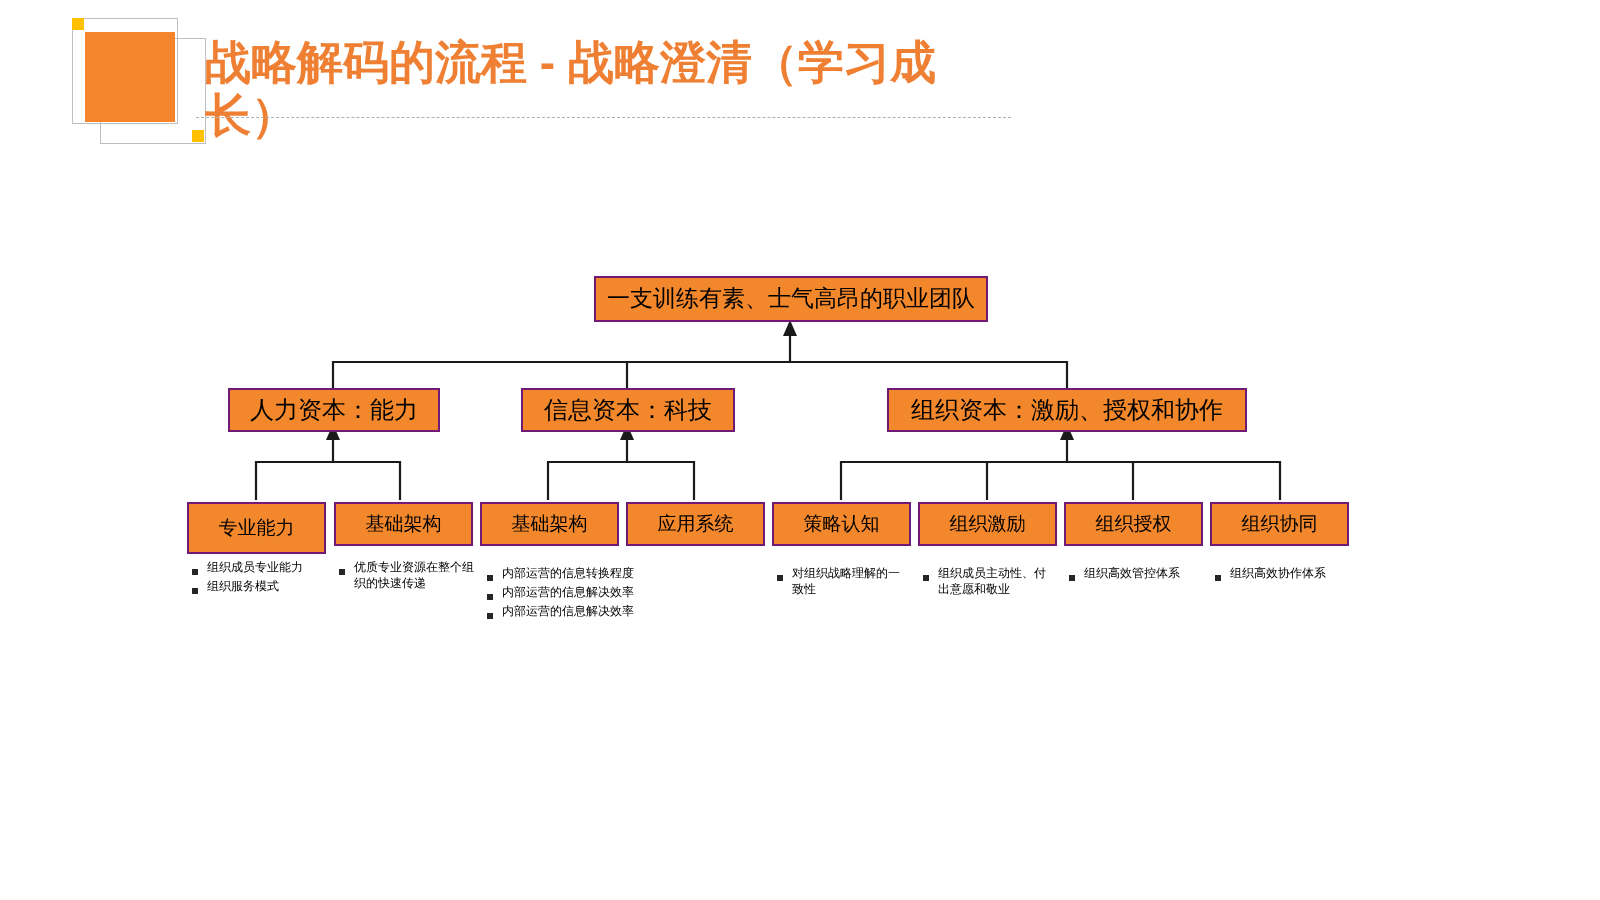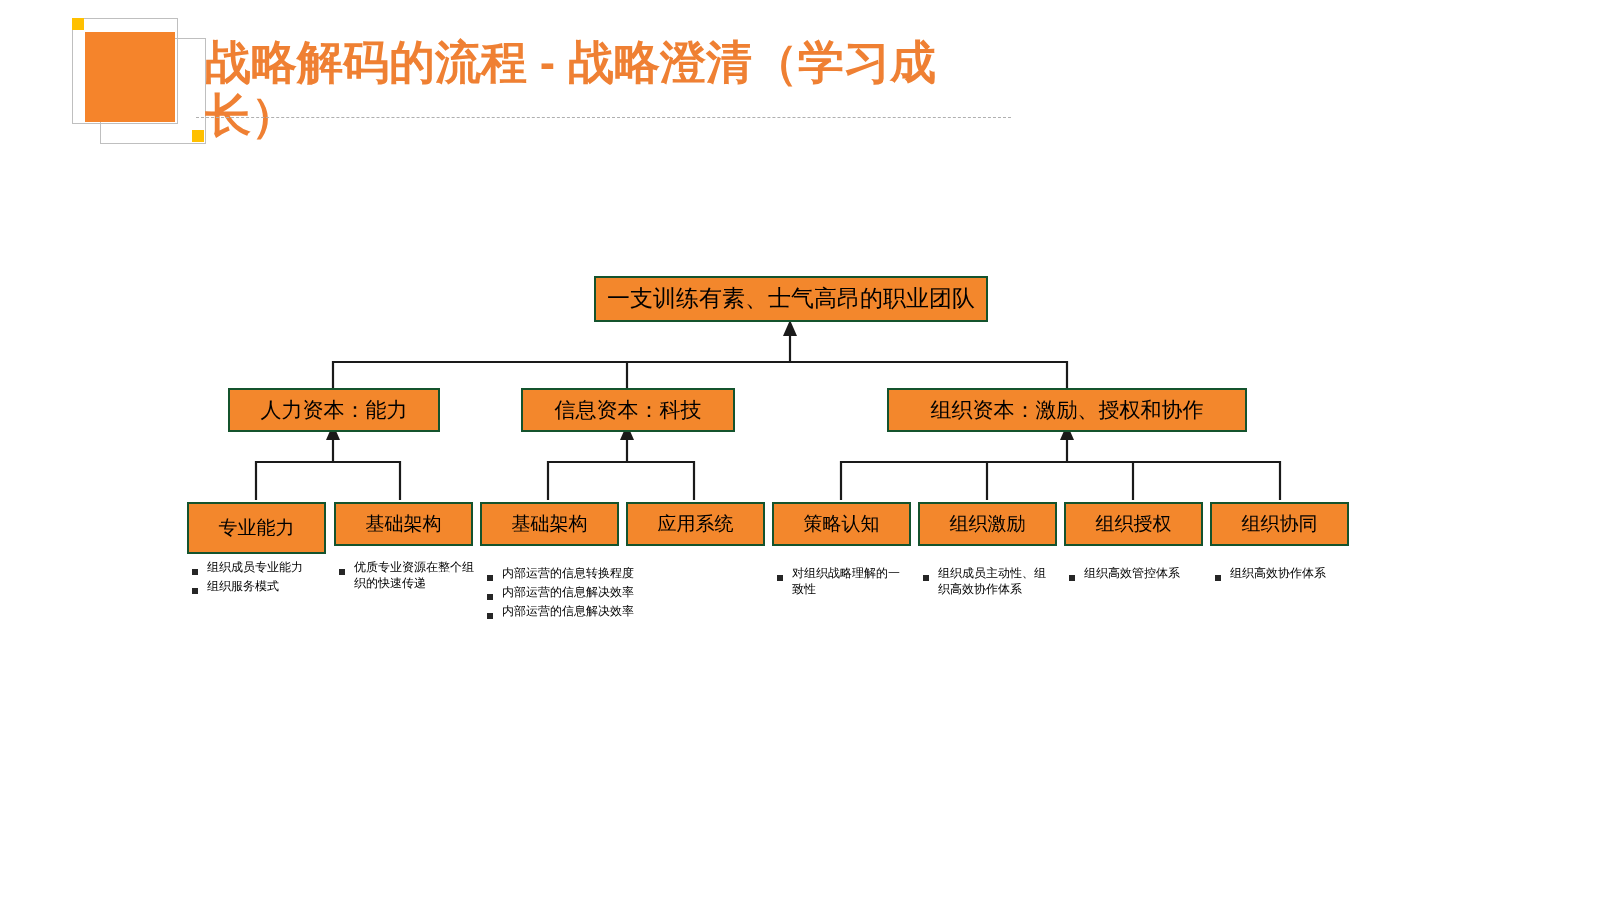--- a/index.html
+++ b/index.html
@@ -68,32 +68,32 @@
     position: absolute;
     left: 0;
     top: 0;
     width: 1600px;
     height: 900px;
   }
   .node {
     position: absolute;
     box-sizing: border-box;
     background: #f3872c;
-    border: 2px solid #14532d;
+    border: 2px solid #701a75;
     color: #000000;
     display: flex;
     align-items: center;
     justify-content: center;
     font-size: 21px;
     line-height: 1.1;
     text-align: center;
     white-space: nowrap;
   }
   .node.tier1 { font-size: 23px; }
-  .node.tier2 { font-size: 21px; }
+  .node.tier2 { font-size: 24px; }
   .node.tier3 { font-size: 19px; }
 
   .connector-layer {
     position: absolute;
     left: 0; top: 0;
     width: 1600px; height: 900px;
     pointer-events: none;
   }
 
   
@@ -204,21 +204,21 @@
     </div>
 
     <div class="bullets" style="left:777px; top:566px; width:130px;">
       <ul>
           <li>对组织战略理解的一致性</li>
         </ul>
     </div>
 
     <div class="bullets" style="left:923px; top:566px; width:130px;">
       <ul>
-          <li>组织成员主动性、组织高效协作体系</li>
+          <li>组织成员主动性、付出意愿和敬业</li>
         </ul>
     </div>
 
     <div class="bullets" style="left:1069px; top:566px; width:130px;">
       <ul>
           <li>组织高效管控体系</li>
         </ul>
     </div>
 
     <div class="bullets" style="left:1215px; top:566px; width:130px;">

